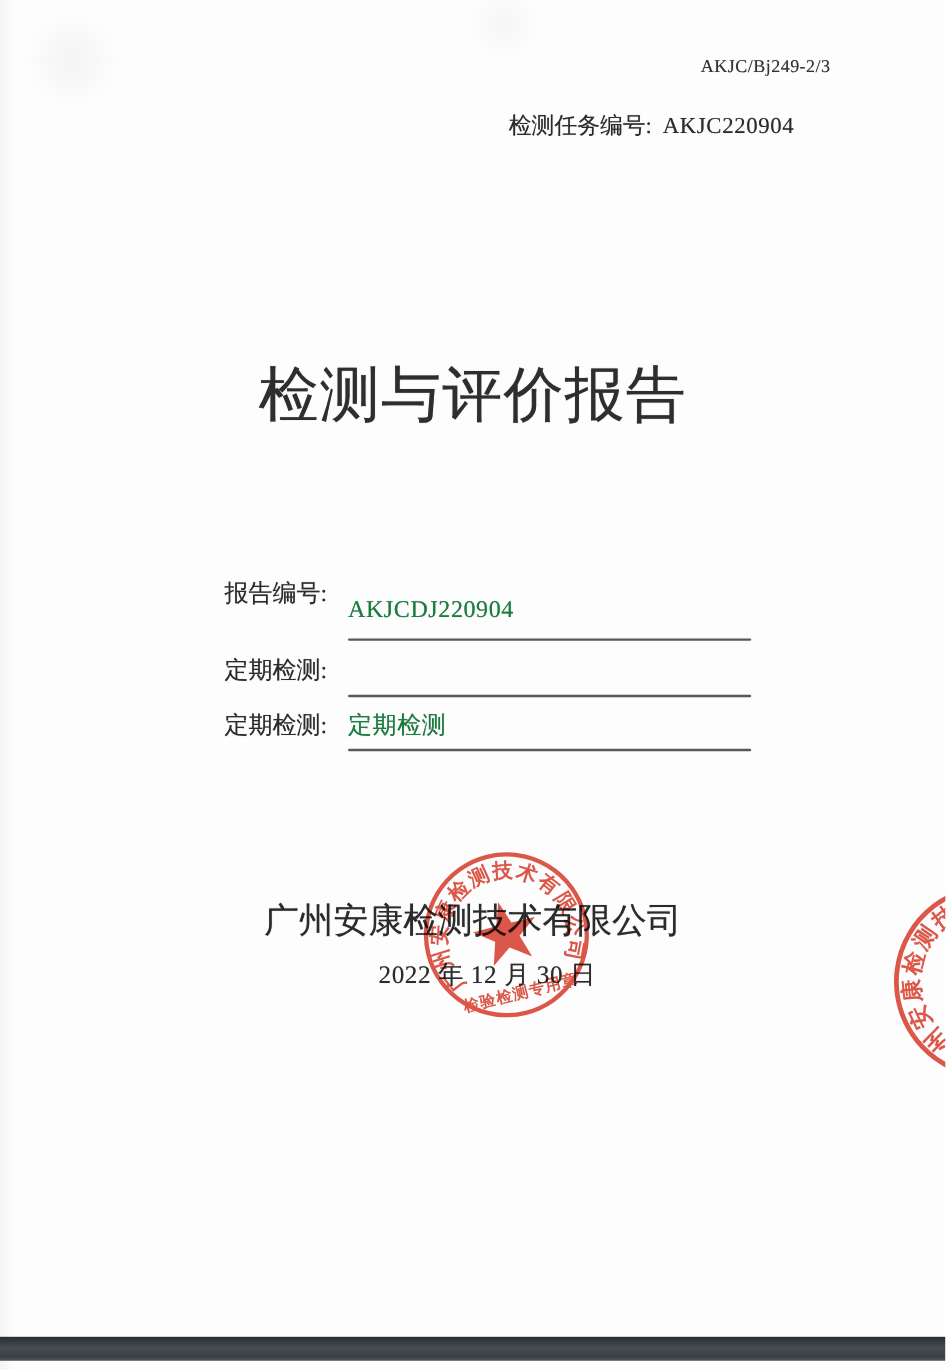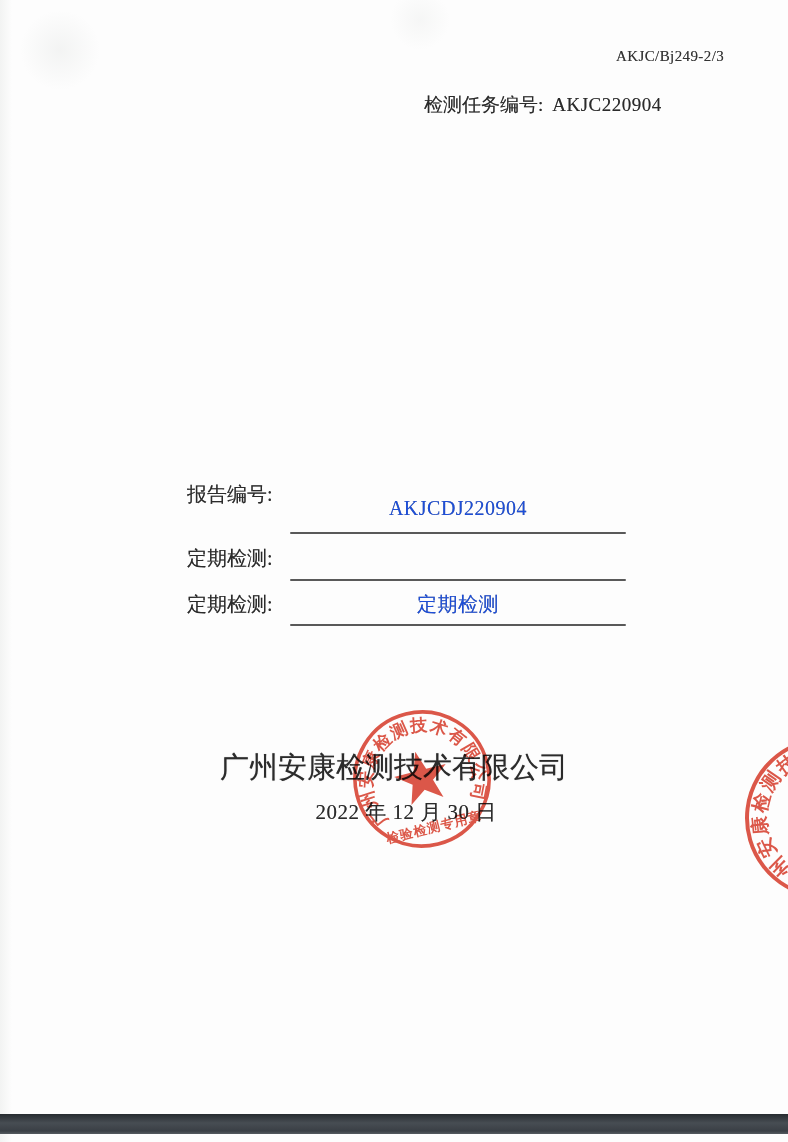--- a/index.html
+++ b/index.html
@@ -14,43 +14,43 @@
   }
   
   .page::before{
     content:"";position:absolute;inset:0;pointer-events:none;
     background:
       radial-gradient(circle at 60px 50px, rgba(180,185,182,.14), transparent 40px),
       radial-gradient(circle at 420px 20px, rgba(180,185,182,.10), transparent 30px),
       linear-gradient(90deg, rgba(210,214,211,.25) 0px, rgba(210,214,211,0) 12px);
   }
   .doc-code{
-    position:absolute;left:616px;top:48px;
+    position:absolute;left:584px;top:48px;
     font-size:15px;letter-spacing:.4px;color:#333;
     text-shadow:0 0 .6px rgba(50,50,50,.55);
   }
   .task-line{
     position:absolute;left:424px;top:92px;
     font-size:19px;color:#2b2b2b;white-space:nowrap;
     text-shadow:0 0 .6px rgba(40,40,40,.5);
   }
   .task-line .num{margin-left:9px;letter-spacing:.5px;}
   .report-title{
     position:absolute;left:0;top:296px;width:788px;
     text-align:center;font-size:50px;font-weight:500;
     letter-spacing:1px;color:#2e2e2e;
     text-shadow:0 0 .7px rgba(40,40,40,.6);
   }
   .field-label{
     position:absolute;left:187px;font-size:20px;color:#2b2b2b;
     text-shadow:0 0 .6px rgba(40,40,40,.5);white-space:nowrap;
   }
   .field-value{
-    position:absolute;left:290px;width:336px;text-align:center;
-    font-size:20px;color:#1d4ed8;letter-spacing:.5px;
+    position:absolute;left:290px;width:336px;text-align:left;
+    font-size:20px;color:#15803d;letter-spacing:.5px;
     text-shadow:0 0 .6px rgba(40,40,40,.5);white-space:nowrap;
   }
   .field-underline{
     position:absolute;left:290px;width:336px;height:2px;
     background:rgba(60,60,60,.85);border-radius:1px;
   }
   .company-name{
     position:absolute;left:0;top:748px;width:788px;text-align:center;
     font-size:29px;color:#2b2b2b;letter-spacing:0;
     text-shadow:0 0 .7px rgba(40,40,40,.55);
@@ -80,20 +80,21 @@
 <body>
 
 <div class="page">
 
   <div class="doc-code">AKJC/Bj249-2/3</div>
 
   <div class="task-line">
     <span>检测任务编号:</span><span class="num">AKJC220904</span>
   </div>
 
+  <div class="report-title">检测与评价报告</div>
 
   <div class="field-label" style="top:481px">报告编号:</div>
   <div class="field-value" style="top:497px">AKJCDJ220904</div>
   <div class="field-underline" style="top:532px"></div>
 
   <div class="field-label" style="top:545px">定期检测:</div>
   <div class="field-underline" style="top:579px"></div>
 
   <div class="field-label" style="top:591px">定期检测:</div>
   <div class="field-value" style="top:591px">定期检测</div>

